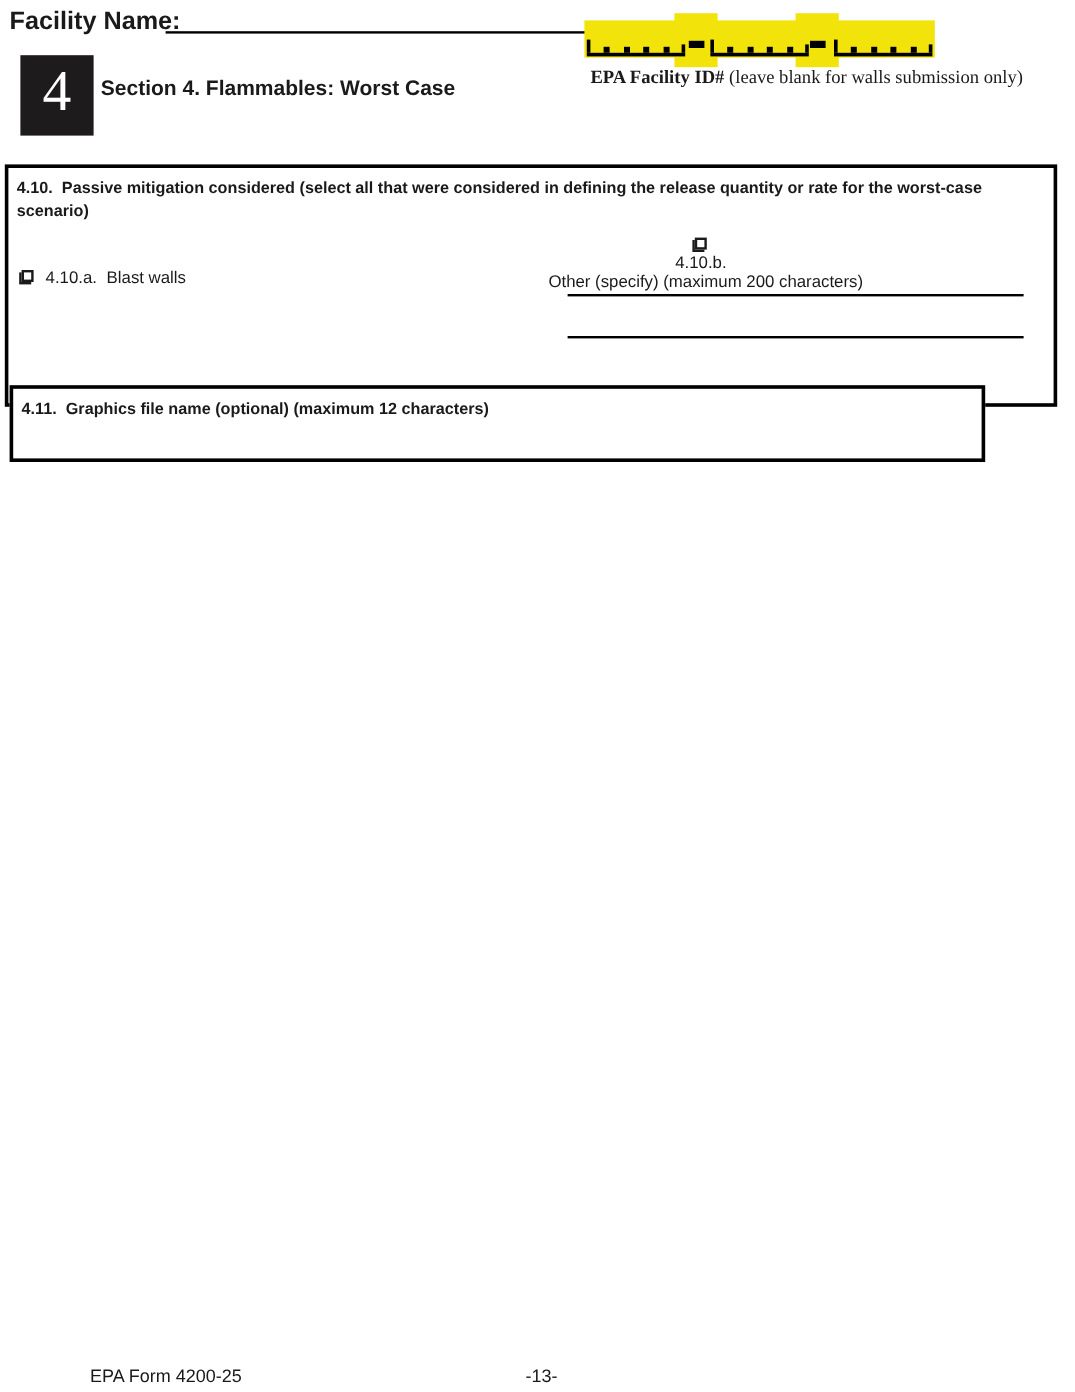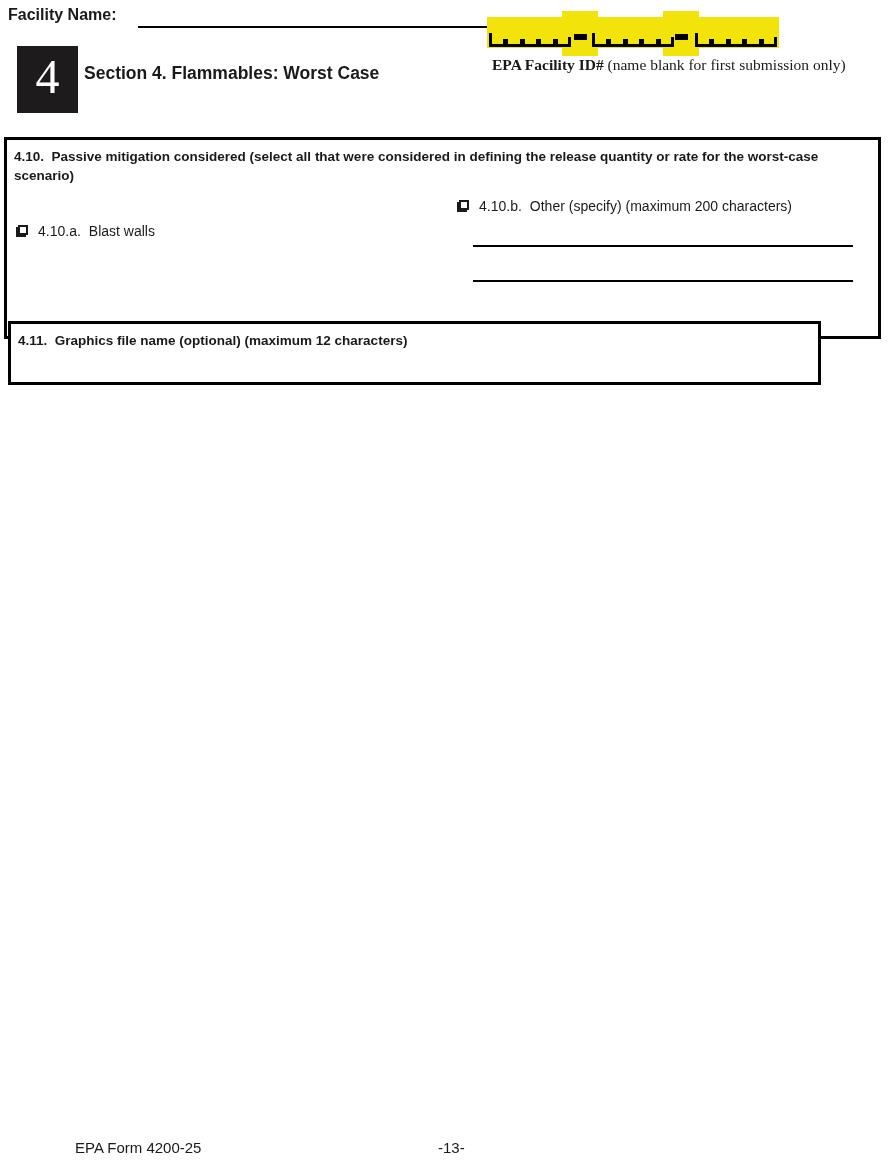--- a/index.html
+++ b/index.html
@@ -14,21 +14,21 @@
     background: #ffffff;
     font-family: "Liberation Sans", sans-serif;
     color: var(--ink);
     overflow: hidden;
   }
   .abs { position: absolute; }
 
   
   .facility-label {
     left: 8px; top: 6px;
-    font-size: 16px; font-weight: bold;
+    font-size: 21px; font-weight: bold;
   }
   .facility-line {
     left: 138px; top: 26px; width: 352px; height: 2px;
     background: #000;
   }
 
   
   #epa-id-field { left: 487px; top: 11px; width: 292px; height: 45px; }
   #epa-id-field .bar {
     position: absolute; left: 0; top: 6px; width: 292px; height: 31px;
@@ -103,21 +103,21 @@
   .option .cb {
     width: 10px; height: 10px;
     border: 2px solid var(--ink);
     box-shadow: -2px 2px 0 0 var(--ink);
     margin: 0 10px 2px 2px;
     background: #fff;
     flex: none;
   }
   .option .opt-id { margin-right: 8px; }
   #option-410a { left: 16px; top: 198px; margin-top: 25px; }
-  #option-410b { left: 457px; top: 198px; }
+  #option-410b { left: 457px; top: 198px; flex-direction: column; }
 
   .write-line {
     left: 473px; width: 380px; height: 2px; background: #000;
   }
   #write-line-1 { top: 245px; }
   #write-line-2 { top: 280px; }
 
   #graphics-input {
     position: absolute; left: 3px; top: 30px; width: 865px; height: 28px;
     font-size: 14px;
@@ -161,21 +161,21 @@
   <div class="comb-group g3">
     <span class="riser-left"></span>
       <span class="tick t1"></span>
       <span class="tick t2"></span>
       <span class="tick t3"></span>
       <span class="tick t4"></span>
       <span class="riser-right"></span>
   </div>
 </div>
 <div class="abs epa-id-caption">
-  <b>EPA Facility ID#</b><span> (name blank for first submission only)</span>
+  <b>EPA Facility ID#</b><span> (leave blank for walls submission only)</span>
 </div>
 
 <div class="abs section-badge">
   <span>4</span>
 </div>
 <div class="abs section-title">Section 4. Flammables: Worst Case</div>
 
 <div class="abs q-box" id="box-410">
   <div class="q-heading">4.10.  Passive mitigation considered (select all that were considered in defining the release quantity or rate for the worst-case scenario)</div>
 </div>

